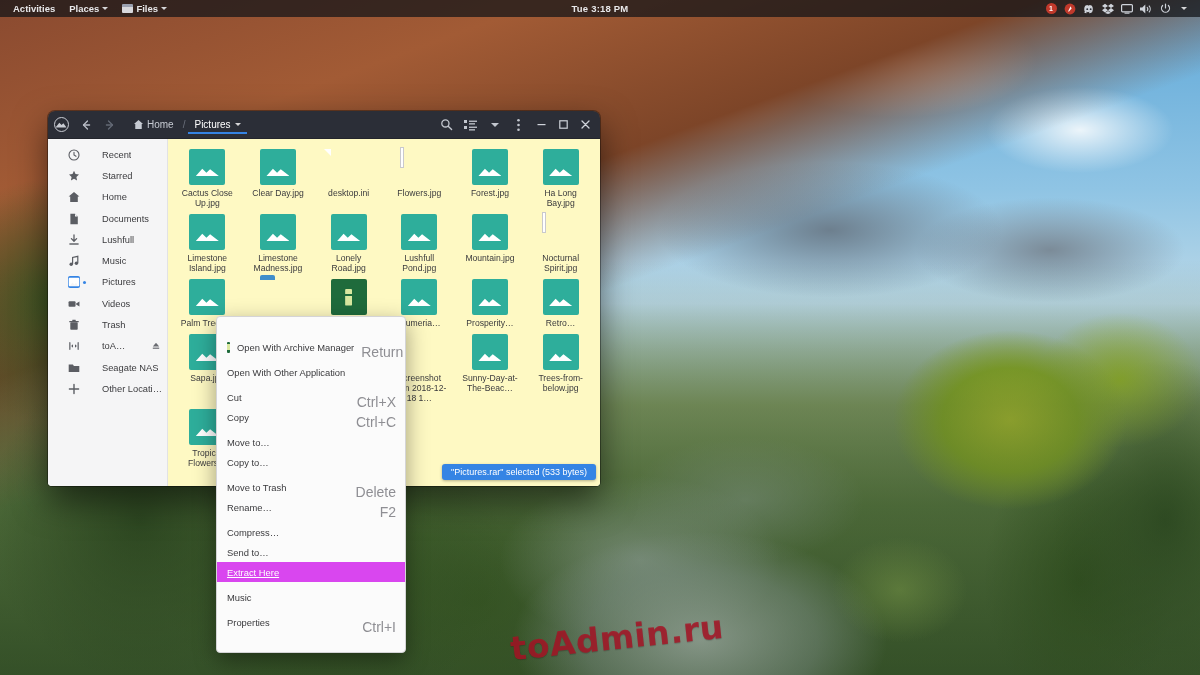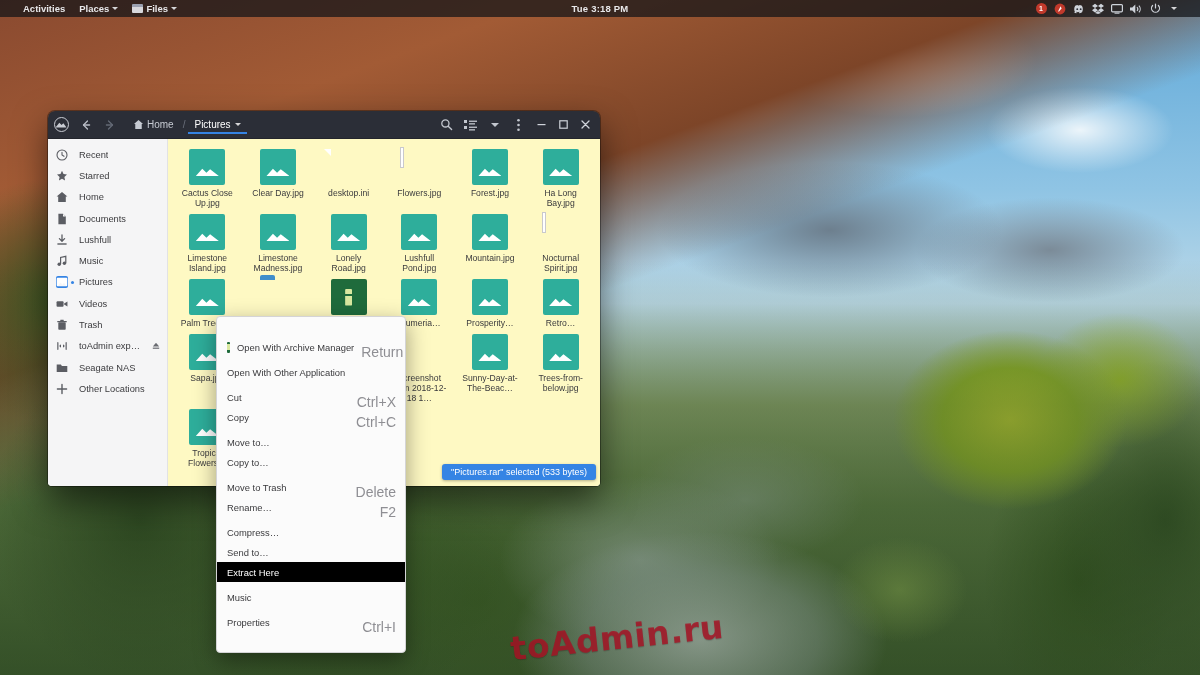--- a/index.html
+++ b/index.html
@@ -64,21 +64,21 @@
     transform:rotate(-6deg);
     pointer-events:none;
   }
 
   
   #topbar{
     position:absolute; left:0; top:0; width:1200px; height:17px;
     background:rgba(17,19,23,.72);
     display:flex; align-items:center;
     color:#e8e8ea; font-size:9.5px; font-weight:700;
-    padding:0 16px;
+    padding:0 6px;
     z-index:60;
   }
   .tb-item{ display:flex; align-items:center; gap:3px; padding:0 7px; height:17px; cursor:default; }
   .caret{ width:0;height:0;border-left:3px solid transparent;border-right:3px solid transparent;border-top:3.5px solid #d6d6d8; }
   #clock{ position:absolute; left:0; right:0; text-align:center; font-weight:700; font-size:9.5px; letter-spacing:.2px; }
   #tray{ margin-left:auto; display:flex; align-items:center; gap:7px; padding-right:4px; z-index:2; }
   .tray-ic{ width:12px;height:12px; display:flex;align-items:center;justify-content:center; position:relative;}
   .badge{ width:11px;height:11px;border-radius:50%;background:#c0392b;color:#fff;font-size:7px;font-weight:700;display:flex;align-items:center;justify-content:center;}
   .files-ic{width:11px;height:9px;background:#d8d8dc;border-radius:1px;border-top:3px solid #9aa0b0;}
 
@@ -112,21 +112,21 @@
   .home-ic{ width:9px;height:9px;background:#c6cad2; clip-path:polygon(50% 0,100% 45%,86% 45%,86% 100%,14% 100%,14% 45%,0 45%); }
   .sep{ color:#6a6f7b; font-size:10px; }
   #hb-right{ margin-left:auto; display:flex; align-items:center; gap:1px; }
   .hbtn{ width:23px;height:23px;display:flex;align-items:center;justify-content:center;border-radius:3px;color:#c2c6ce;}
   .winbtn{ width:21px;height:21px;display:flex;align-items:center;justify-content:center;color:#cfd3da;font-size:11px;border-radius:3px;}
 
   #body{ display:flex; height:347px; background:#fff; }
 
   
   #sidebar{ width:120px; background:#f5f5f6; border-right:1px solid #e2e2e4; padding-top:5px; }
-  .sb-item{ display:flex; align-items:center; height:21.3px; padding-left:8px; gap:11px; font-size:9.3px; color:#3b3b3e; position:relative;}
+  .sb-item{ display:flex; align-items:center; height:21.3px; padding-left:8px; gap:22px; font-size:9.3px; color:#3b3b3e; position:relative;margin-left:12px;}
   .sb-ic{ width:12px;height:12px; display:flex;align-items:center;justify-content:center; color:#5b5d63; flex:0 0 12px;}
   .sb-ic svg{ display:block; }
   .sb-item.sel .sb-ic{ background:#3584e4; border-radius:2px; color:#fff; }
   .sb-dot{ position:absolute; left:23px; width:3px;height:3px;border-radius:50%;background:#3584e4; }
   .sb-label{ white-space:nowrap; overflow:hidden; text-overflow:ellipsis; max-width:72px; }
   .eject{ margin-left:auto; margin-right:7px; width:8px;height:8px;color:#6a6c72; }
 
   
   #files{ flex:1; position:relative; background:#fef9c3; overflow:hidden; }
   #grid{ display:grid; grid-template-columns:repeat(6,1fr); padding:6px 4px 0 4px; }
@@ -162,21 +162,21 @@
   }
 
   
   #ctx{
     position:absolute; left:216px; top:316px; width:190px;
     background:#fbfbfb; border:1px solid #d4d4d6; border-radius:4px;
     box-shadow:0 7px 22px rgba(0,0,0,.38);
     padding:20px 0; z-index:55; font-size:9.4px; color:#3a3a3d;
   }
   .mi{ display:flex; align-items:center; height:20px; padding:0 9px 0 10px; gap:7px; }
-  .mi.hl{ background:#000000; color:#fff; }
+  .mi.hl{ background:#d946ef; color:#fff;text-decoration:underline; }
   .mi.hl .acc{ color:#e4ecf8; }
   .mi .lbl{ white-space:nowrap; }
   .mi .acc{ margin-left:auto; color:#8e8e93; font-size:14px;margin-top:10px; }
   .mi-ic{ width:11px;height:11px;background:#1f6b3c;border-radius:1px;display:flex;align-items:center;justify-content:center;}
   .mi-ic i{ width:3px;height:6px;background:#d9e8a0;}
   .msep{ height:5px; }
 </style>
 </head>
 <body>
 

